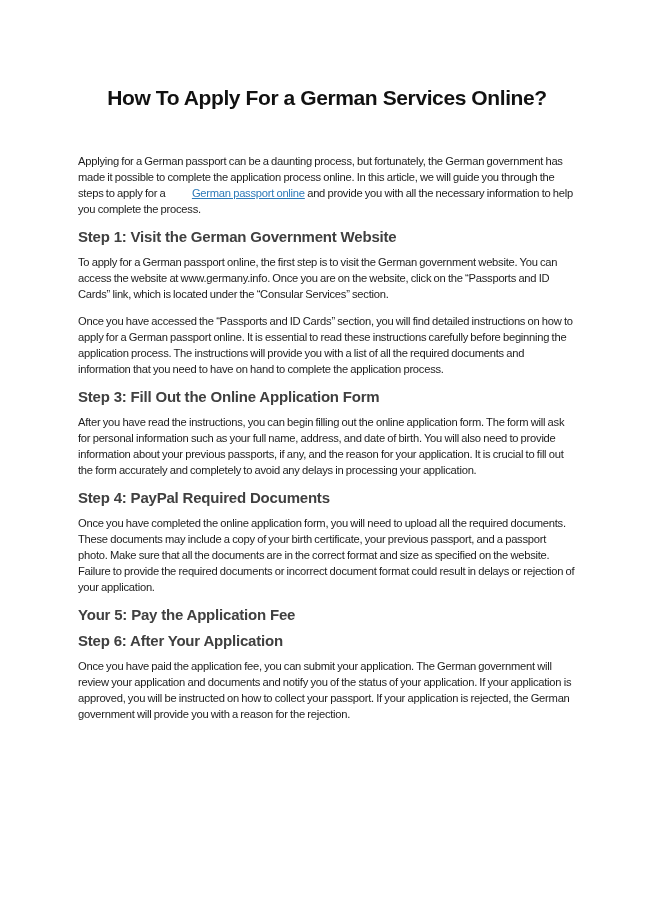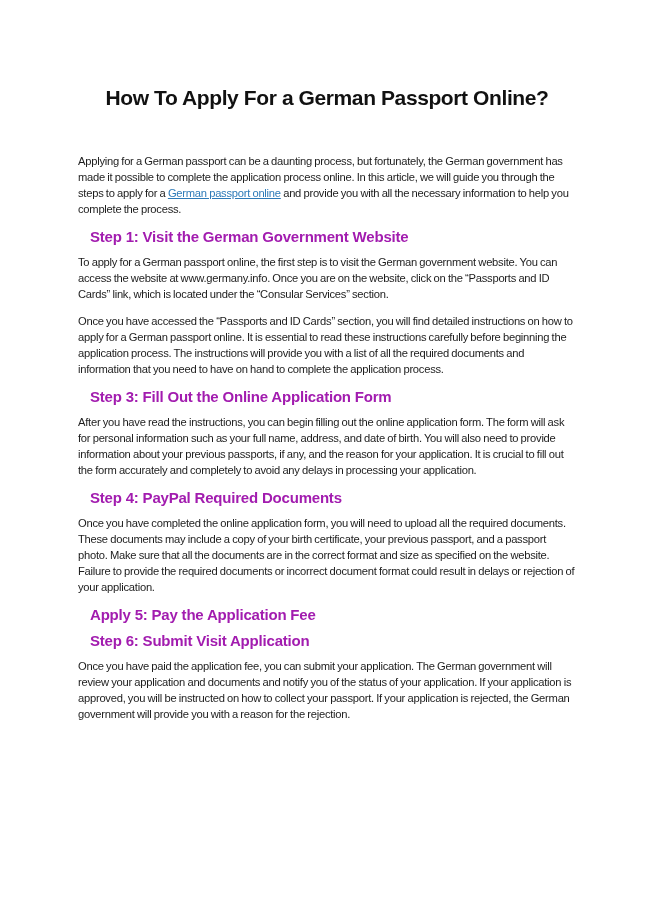--- a/index.html
+++ b/index.html
@@ -35,34 +35,35 @@
     line-height: 16px;
     letter-spacing: -0.25px;
     word-spacing: -0.5px;
     margin: 0 0 11px 0;
   }
   .section-heading {
     font-size: 15px;
     line-height: 17px;
     font-weight: bold;
     letter-spacing: -0.2px;
-    margin: 0 0 9px 12px;
-    color: #a21caf;
+    margin: 0 0 9px 0;
+    color: #404040;
   }
   .doc-link {
     text-decoration: underline;
     cursor: pointer;
+    margin-left: 24px;
   }
 </style>
 </head>
 <body style="color: rgb(28, 28, 28);">
 
 <div class="page">
 
-  <h1 class="doc-title">How To Apply For a German Passport Online?</h1>
+  <h1 class="doc-title">How To Apply For a German Services Online?</h1>
 
   <p class="body-para">
     <span>Applying for a German passport can be a daunting process, but fortunately, the German government has made it possible to complete the application process online. In this article, we will guide you through the steps to apply for a </span><a class="doc-link" style="color: rgb(45, 122, 184);">German passport online</a><span> and provide you with all the necessary information to help you complete the process.</span>
   </p>
 
   <div>
     <h2 class="section-heading">Step 1: Visit the German Government Website</h2>
     <p class="body-para">To apply for a German passport online, the first step is to visit the German government website. You can access the website at www.germany.info. Once you are on the website, click on the “Passports and ID Cards” link, which is located under the “Consular Services” section.</p>
   </div>
 
@@ -74,21 +75,21 @@
     <h2 class="section-heading">Step 3: Fill Out the Online Application Form</h2>
     <p class="body-para">After you have read the instructions, you can begin filling out the online application form. The form will ask for personal information such as your full name, address, and date of birth. You will also need to provide information about your previous passports, if any, and the reason for your application. It is crucial to fill out the form accurately and completely to avoid any delays in processing your application.</p>
   </div>
 
   <div>
     <h2 class="section-heading">Step 4: PayPal Required Documents</h2>
     <p class="body-para">Once you have completed the online application form, you will need to upload all the required documents. These documents may include a copy of your birth certificate, your previous passport, and a passport photo. Make sure that all the documents are in the correct format and size as specified on the website. Failure to provide the required documents or incorrect document format could result in delays or rejection of your application.</p>
   </div>
 
   <div>
-    <h2 class="section-heading">Apply 5: Pay the Application Fee</h2>
+    <h2 class="section-heading">Your 5: Pay the Application Fee</h2>
   </div>
 
   <div>
-    <h2 class="section-heading">Step 6: Submit Visit Application</h2>
+    <h2 class="section-heading">Step 6: After Your Application</h2>
     <p class="body-para">Once you have paid the application fee, you can submit your application. The German government will review your application and documents and notify you of the status of your application. If your application is approved, you will be instructed on how to collect your passport. If your application is rejected, the German government will provide you with a reason for the rejection.</p>
   </div>
 
 </div>
 
 </body></html>

